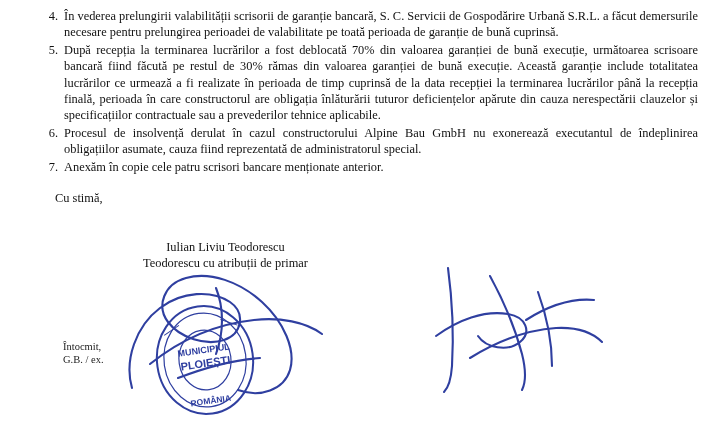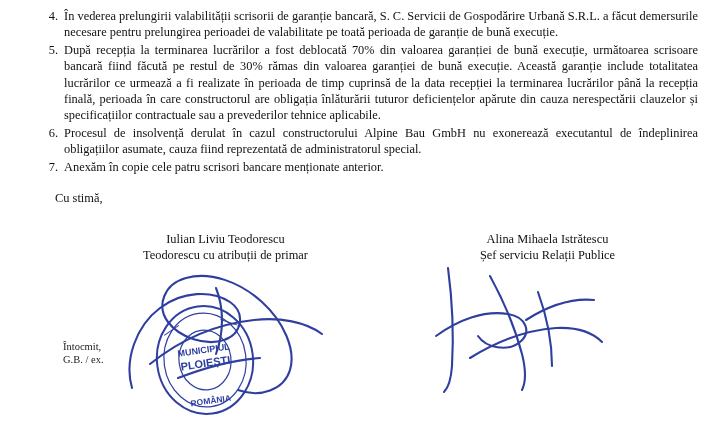--- a/index.html
+++ b/index.html
@@ -54,21 +54,21 @@
 
   .closing {
     margin-top: 16px;
     margin-left: 33px;
     font-size: 12.4px;
     font-family: Liberation Serif, serif;
   }
 
   .signatures {
     position: relative;
-    margin-top: 26px;
+    margin-top: 34px;
     height: 120px;
   }
   .sig-block {
     position: absolute;
     text-align: center;
     font-size: 12.4px;
     line-height: 1.28;
   }
   .sig-left  { left: 86px;  width: 235px; }
   .sig-right { left: 408px; width: 235px; }
@@ -103,21 +103,21 @@
   }
 </style>
 </head>
 <body>
 
 <div class="page">
 
   <ol class="numbered">
     <li>
       <span class="num">4.</span>
-      <span class="para-text">În vederea prelungirii valabilității scrisorii de garanție bancară, S. C. Servicii de Gospodărire Urbană S.R.L. a făcut demersurile necesare pentru prelungirea perioadei de valabilitate pe toată perioada de garanție de bună execuție.</span>
+      <span class="para-text">În vederea prelungirii valabilității scrisorii de garanție bancară, S. C. Servicii de Gospodărire Urbană S.R.L. a făcut demersurile necesare pentru prelungirea perioadei de valabilitate pe toată perioada de garanție de bună cuprinsă.</span>
     </li>
     <li>
       <span class="num">5.</span>
       <span class="para-text">După recepția la terminarea lucrărilor a fost deblocată 70%  din valoarea garanției de bună execuție, următoarea scrisoare bancară fiind făcută pe restul de 30%   rămas din valoarea garanției de bună execuție. Această garanție include totalitatea lucrărilor ce urmează a fi realizate în perioada de timp cuprinsă de la data recepției la terminarea lucrărilor până la recepția finală, perioada în care constructorul are obligația înlăturării tuturor deficiențelor apărute din cauza nerespectării clauzelor și specificațiilor  contractuale sau a prevederilor tehnice aplicabile.</span>
     </li>
     <li>
       <span class="num">6.</span>
       <span class="para-text">Procesul de insolvență derulat în cazul constructorului Alpine Bau GmbH nu exonerează executantul de îndeplinirea obligațiilor asumate, cauza fiind  reprezentată de administratorul special.</span>
     </li>
     <li class="last-item">
@@ -125,24 +125,20 @@
       <span class="para-text">Anexăm în copie cele patru scrisori bancare menționate anterior.</span>
     </li>
   </ol>
 
   <div class="closing">Cu stimă,</div>
 
   <div class="signatures">
     <div class="sig-block sig-left">
       <div class="sig-name">Iulian Liviu Teodorescu</div>
       <div class="sig-role">Teodorescu cu atribuții de primar</div>
-    </div>
-    <div class="sig-block sig-right">
-      <div class="sig-name">Alina Mihaela Istrătescu</div>
-      <div class="sig-role">Șef serviciu Relații Publice</div>
     </div>
   </div>
 
   <div class="drafted">
     <div>Întocmit,</div>
     <div>G.B. / ex.</div>
   </div>
 </div>
 
 <div class="ink" id="sig-ink-left">

